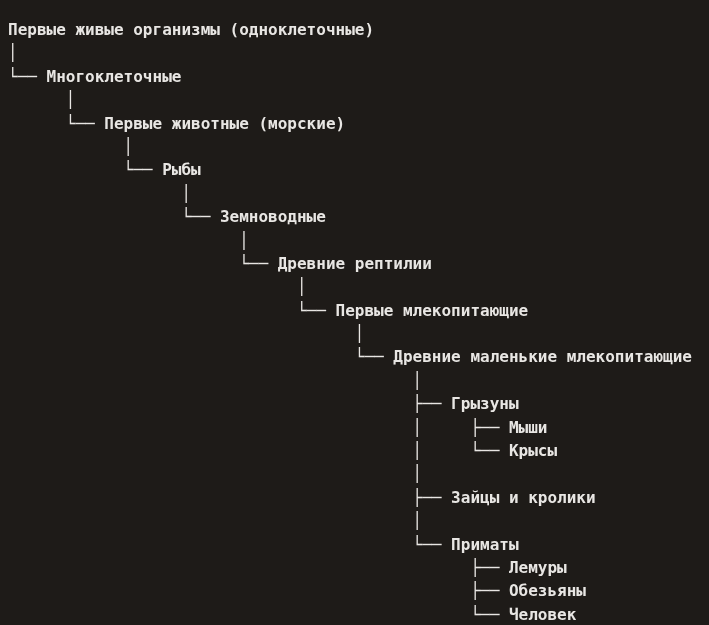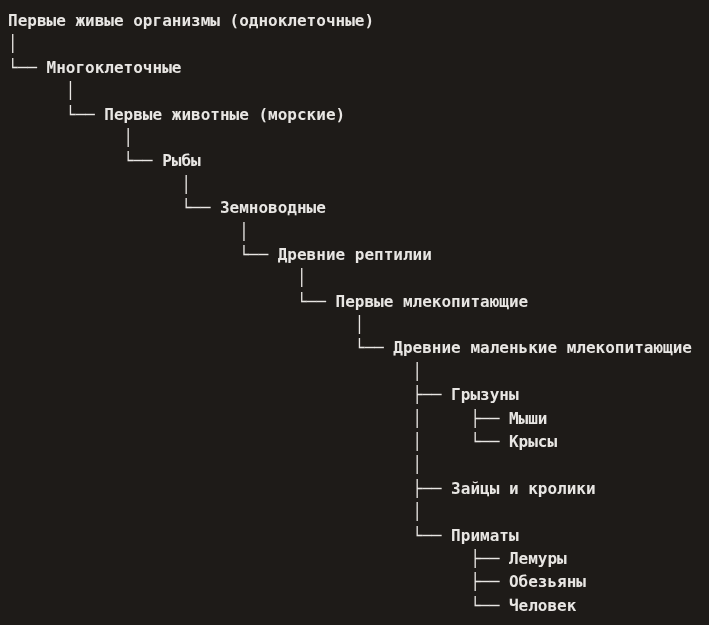--- a/index.html
+++ b/index.html
@@ -9,21 +9,21 @@
   body {
     width: 709px;
     height: 625px;
     overflow: hidden;
     background: #1e1b18;
   }
   .terminal {
     box-sizing: border-box;
     width: 709px;
     height: 625px;
-    padding: 9px 8px;
+    padding: 18px 8px;
     font-family: "DejaVu Sans Mono", "Liberation Mono", monospace;
     font-weight: bold;
     font-size: 16px;
     line-height: 23.4px;
     color: #e8e6e3;
     white-space: pre;
     overflow: hidden;
   }
   .tree-line {
     height: 23.4px;

